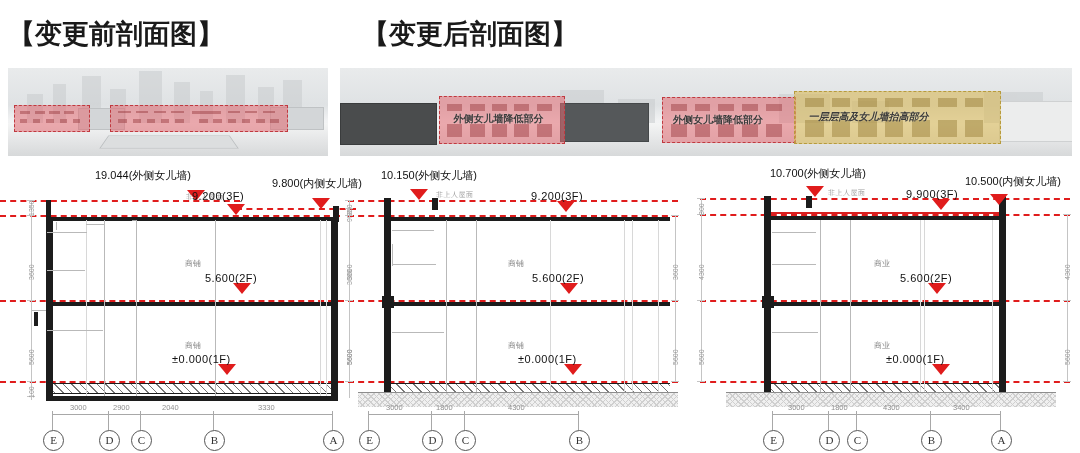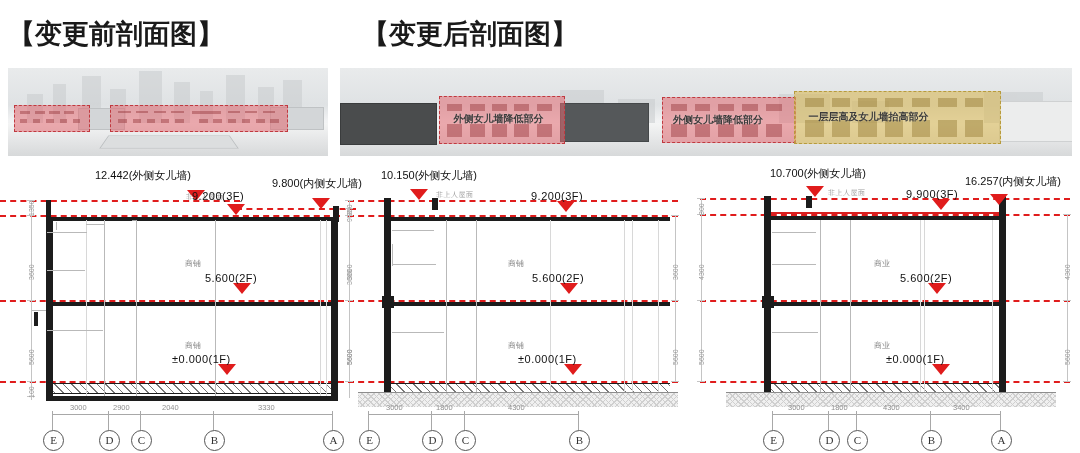--- a/index.html
+++ b/index.html
@@ -257,21 +257,21 @@
       <div class="facy" style="left:70%;top:12%;width:9%;height:18%"></div>
       <div class="facy" style="left:83%;top:12%;width:9%;height:18%"></div>
       <div class="facy" style="left:5%;top:56%;width:9%;height:32%"></div>
       <div class="facy" style="left:18%;top:56%;width:9%;height:32%"></div>
       <div class="facy" style="left:31%;top:56%;width:9%;height:32%"></div>
       <div class="facy" style="left:44%;top:56%;width:9%;height:32%"></div>
       <div class="facy" style="left:57%;top:56%;width:9%;height:32%"></div>
       <div class="facy" style="left:70%;top:56%;width:9%;height:32%"></div>
       <div class="facy" style="left:83%;top:56%;width:9%;height:32%"></div>
     </div>
-    <div class="mass-label" style="left:64%;top:48%;">一层层高及女儿墙抬高部分</div>
+    <div class="mass-label" style="left:64%;top:48%;font-style:italic;">一层层高及女儿墙抬高部分</div>
   </div>
 
   <div class="sec" id="sec-1">
 
     <div class="redline" style="left:0px;top:40px;width:240px"></div>
 
     <div class="redline" style="left:236px;top:48px;width:120px"></div>
 
     <div class="redline" style="left:0px;top:55px;width:340px"></div>
 
@@ -299,21 +299,21 @@
 
     <div class="thinline" style="left:47px;top:72px;width:40px;height:1px"></div>
     <div class="thinline" style="left:47px;top:110px;width:38px;height:1px"></div>
     <div class="thinline" style="left:47px;top:170px;width:56px;height:1px"></div>
     <div class="thinline" style="left:32px;top:150px;width:14px;height:1px"></div>
     <div class="col" style="left:34px;top:152px;width:4px;height:14px"></div>
     <div class="thinline" style="left:86px;top:64px;width:18px;height:1px"></div>
     <div class="thinline" style="left:56px;top:62px;width:1px;height:8px"></div>
     <div class="greyline" style="left:132px;top:60px;width:4px;height:1px"></div>
 
-    <div class="lbl-top" style="left:95px;top:8px;">12.442(外侧女儿墙)</div>
+    <div class="lbl-top" style="left:95px;top:8px;">19.044(外侧女儿墙)</div>
     <div class="lbl-top" style="left:272px;top:16px;">9.800(内侧女儿墙)</div>
 
     <div class="roof-note" style="left:186px;top:32px;">非上人屋面</div>
 
     <div class="elev" style="left:187px;top:30px;">
         <div class="tri"></div>
       </div>
     <div class="elev" style="left:312px;top:38px;">
         <div class="tri"></div>
       </div>
@@ -495,21 +495,21 @@
     <div class="thinline" style="left:162px;top:60px;width:1px;height:172px"></div>
     <div class="verylight" style="left:232px;top:60px;width:1px;height:172px"></div>
     <div class="verylight" style="left:236px;top:60px;width:1px;height:172px"></div>
     <div class="verylight" style="left:304px;top:60px;width:1px;height:172px"></div>
     <div class="thinline" style="left:84px;top:72px;width:44px;height:1px"></div>
     <div class="thinline" style="left:84px;top:104px;width:44px;height:1px"></div>
     <div class="thinline" style="left:84px;top:172px;width:46px;height:1px"></div>
     <div class="col" style="left:118px;top:36px;width:6px;height:12px"></div>
 
     <div class="lbl-top" style="left:82px;top:6px;">10.700(外侧女儿墙)</div>
-    <div class="lbl-top" style="left:277px;top:14px;">16.257(内侧女儿墙)</div>
+    <div class="lbl-top" style="left:277px;top:14px;">10.500(内侧女儿墙)</div>
 
     <div class="roof-note" style="left:140px;top:28px;">非上人屋面</div>
 
     <div class="elev" style="left:118px;top:26px;">
         <div class="tri"></div>
       </div>
     <div class="elev" style="left:302px;top:34px;">
         <div class="tri"></div>
       </div>
 

